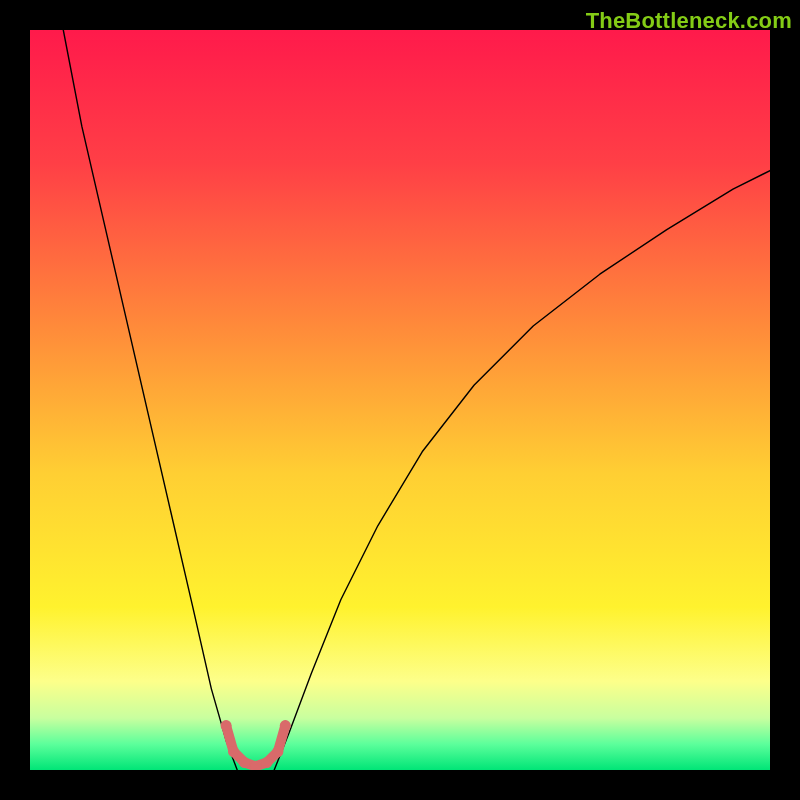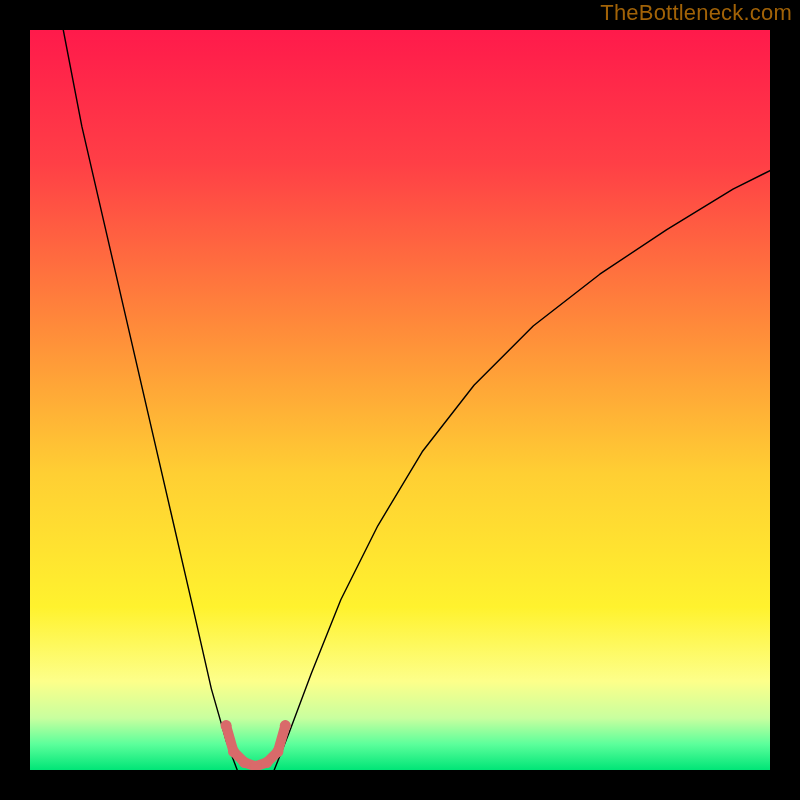--- a/index.html
+++ b/index.html
@@ -19,25 +19,25 @@
   }
   .plot {
     position: absolute;
     left: 30px;
     top: 30px;
     width: 740px;
     height: 740px;
   }
   .watermark {
     position: absolute;
-    top: 0;
+    top: 8px;
     right: 8px;
-    color: #a16207;
+    color: #84cc16;
     font-size: 22px;
-    font-weight: 400;
+    font-weight: 700;
     letter-spacing: 0.2px;
     user-select: none;
   }
   svg { display: block; }
 </style>
 </head>
 <body>
 
 <div class="stage">
   <div class="watermark">TheBottleneck.com</div>

